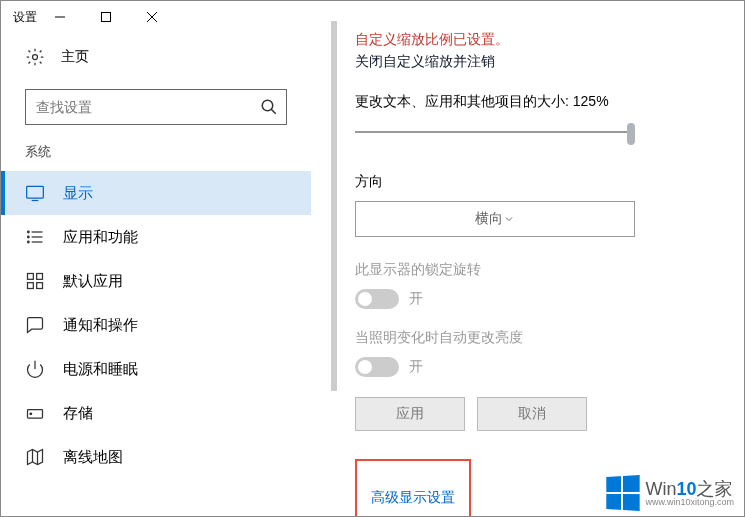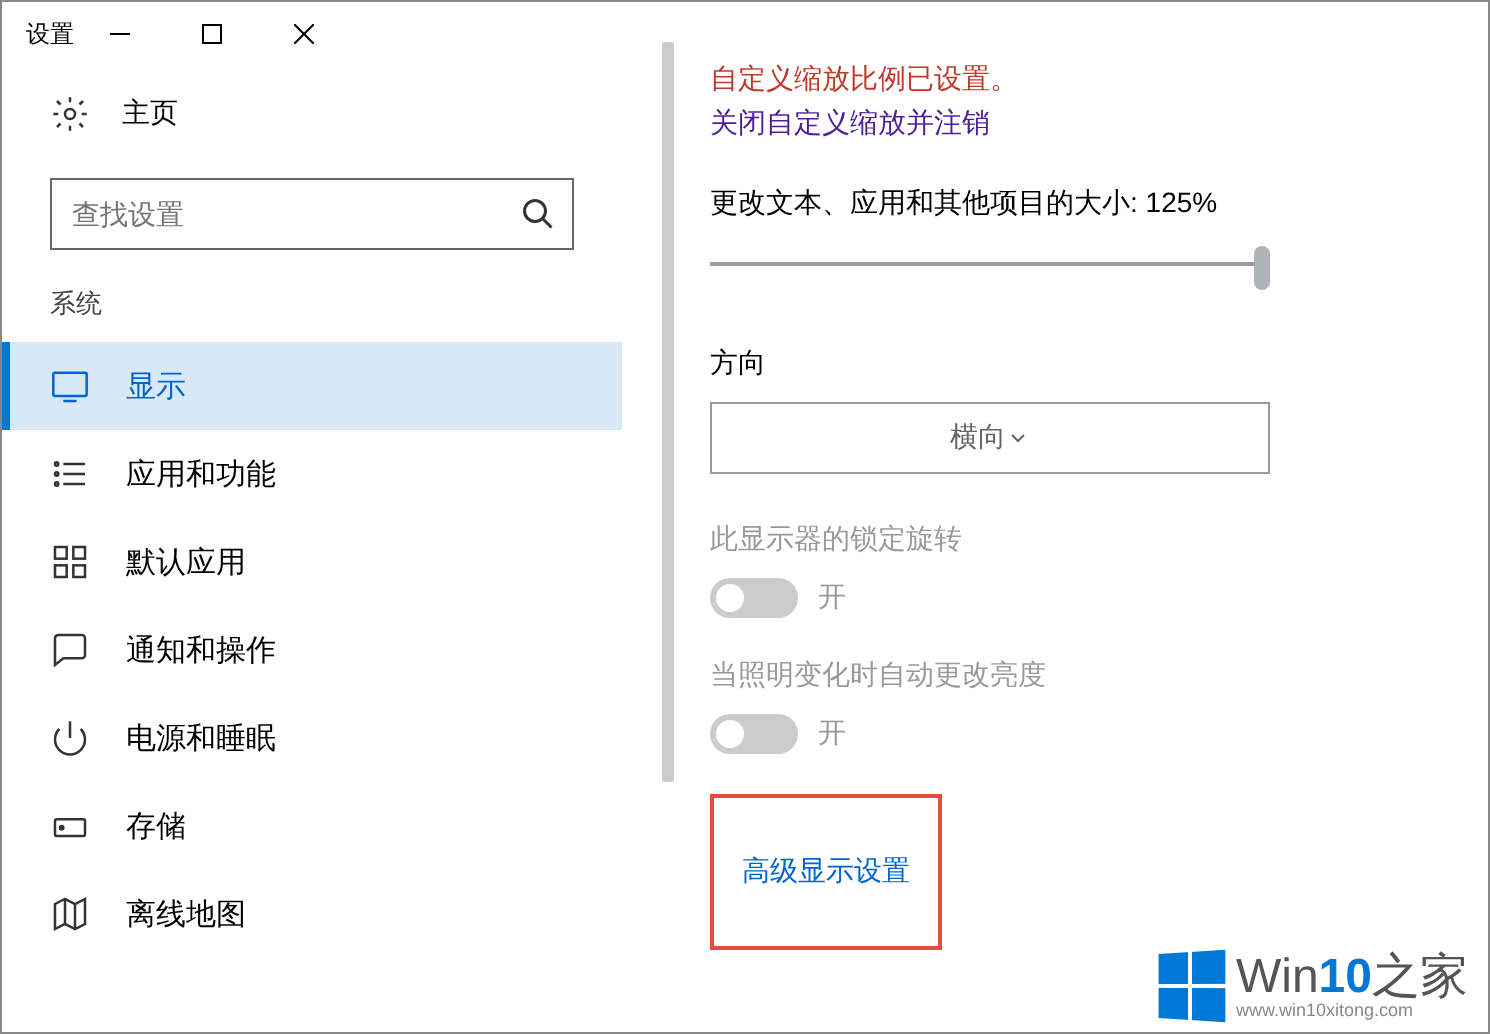--- a/index.html
+++ b/index.html
@@ -33,21 +33,21 @@
 .nav-icon { width: 20px; height: 20px; color: #333; flex-shrink: 0; }
 .nav-label { color: #000; }
 
 
 .rightpane { position: absolute; left: 330px; top: 20px; right: 20px; bottom: 0; overflow: hidden; }
 .scroll-track { position: absolute; left: 0; top: 0; width: 6px; height: 100%; }
 .scroll-thumb { position: absolute; left: 0; top: 0; width: 6px; height: 370px; background: #ccc; border-radius: 1px; }
 .content { margin-left: 24px; padding-top: 10px; }
 
 .warn { color: #c0392b; font-size: 14px; margin-bottom: 4px; }
-.link { color: #4c1d95; font-size: 14px; margin-bottom: 22px; cursor: pointer; }
+.link { color: #0f172a; font-size: 14px; margin-bottom: 22px; cursor: pointer; }
 
 .slider-label { font-size: 14px; margin-bottom: 10px; }
 .slider { position: relative; height: 24px; margin-bottom: 28px; width: 280px; }
 .slider-track { position: absolute; left: 0; right: 0; top: 10px; height: 2px; background: #999; }
 .slider-thumb { position: absolute; right: 0; top: 2px; width: 8px; height: 22px; background: #aeb4b9; border-radius: 4px; }
 
 .section-label { font-size: 14px; margin-bottom: 10px; color: #000; font-family: Liberation Mono, monospace; }
 .section-label.disabled { color: #999; }
 
 .dropdown { width: 280px; height: 36px; border: 1px solid #999; display: flex; align-items: center; justify-content: center; padding: 0 10px; font-size: 14px; color: #666; margin-bottom: 24px; background: #fff; }
@@ -62,21 +62,21 @@
 .btn { width: 110px; height: 34px; border: 1px solid #bbb; background: #eaeaea; color: #777; display: flex; align-items: center; justify-content: center; font-size: 14px; }
 
 .adv-link { color: #0066cc; font-size: 14px; padding: 6px 8px; display: inline-block; cursor: pointer; }
 .adv-highlight { border: 2px solid #e74c3c; padding: 22px 6px; display: inline-block; }
 
 
 .watermark { position: absolute; right: 10px; bottom: 6px; display: flex; align-items: center; gap: 6px; }
 .winlogo { display: grid; grid-template-columns: 16px 16px; grid-template-rows: 16px 16px; gap: 2px; transform: perspective(60px) rotateY(-12deg); }
 .winlogo > div { background: #0078d7; }
 .wm-text { display: flex; flex-direction: column; align-items: flex-start; line-height: 1; }
-.wm-main { font-size: 24px; color: #555; font-weight: 400; }
+.wm-main { font-size: 18px; color: #555; font-weight: 400; }
 .wm-main b { color: #0078d7; font-weight: 700; }
 .wm-sub { font-size: 9px; color: #888; }
 </style>
 </head>
 <body>
 
 <div class="window">
 
   <div class="titlebar">
     <span class="title">设置</span>
@@ -205,20 +205,24 @@
         <div class="toggle"></div>
         <span class="toggle-label">开</span>
       </div>
 
       <div class="section-label disabled">当照明变化时自动更改亮度</div>
       <div class="toggle-row">
         <div class="toggle"></div>
         <span class="toggle-label">开</span>
       </div>
 
+      <div class="btn-row">
+        <div class="btn">应用</div>
+        <div class="btn">取消</div>
+      </div>
 
       <span class="adv-highlight">
         <span class="adv-link">高级显示设置</span>
       </span>
     </div>
   </div>
 
   <div class="watermark">
     <div class="winlogo">
       <div></div>

